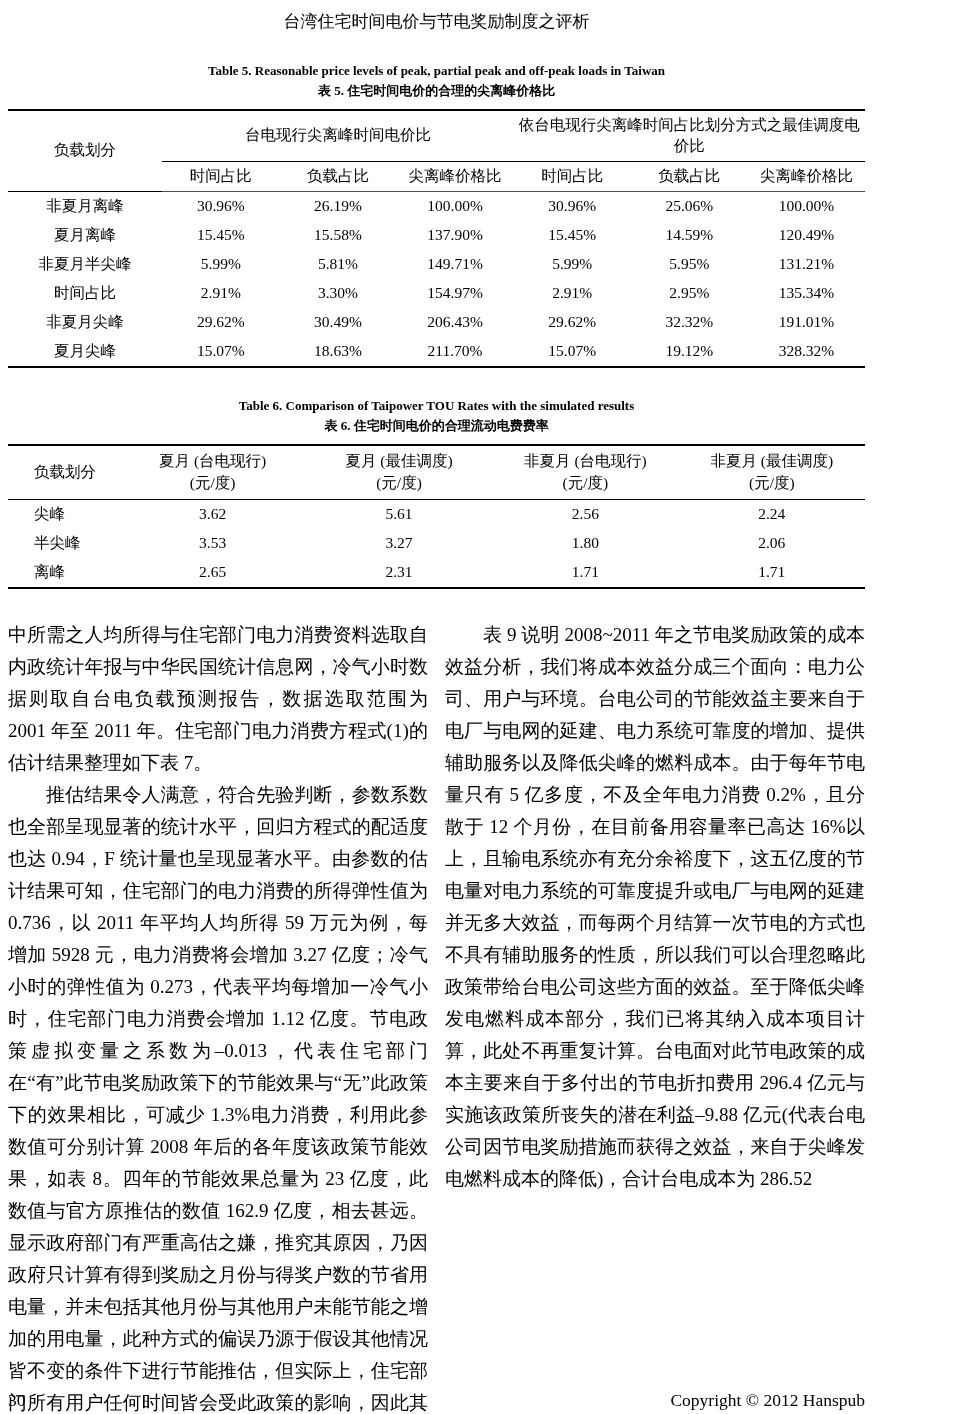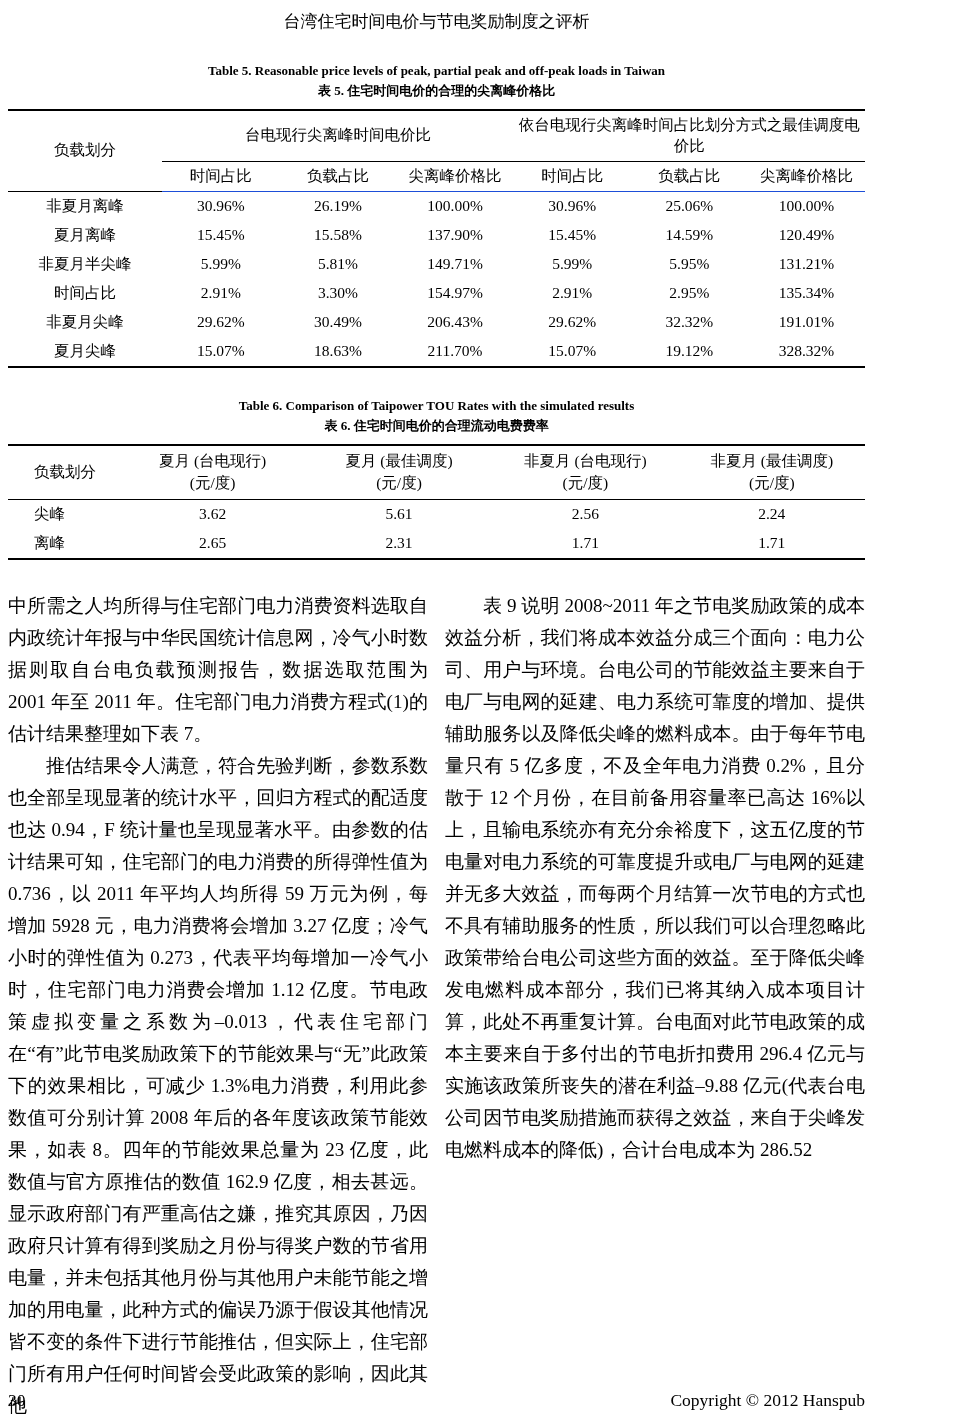--- a/index.html
+++ b/index.html
@@ -205,20 +205,27 @@
       </thead>
       <tbody>
           <tr>
             <td class="row-label">尖峰</td>
             <td>3.62</td>
             <td>5.61</td>
             <td>2.56</td>
             <td>2.24</td>
           </tr>
           <tr>
+            <td class="row-label">半尖峰</td>
+            <td>3.53</td>
+            <td>3.27</td>
+            <td>1.80</td>
+            <td>2.06</td>
+          </tr>
+          <tr>
             <td class="row-label">离峰</td>
             <td>2.65</td>
             <td>2.31</td>
             <td>1.71</td>
             <td>1.71</td>
           </tr>
         </tbody>
     </table>
   </section>
 

